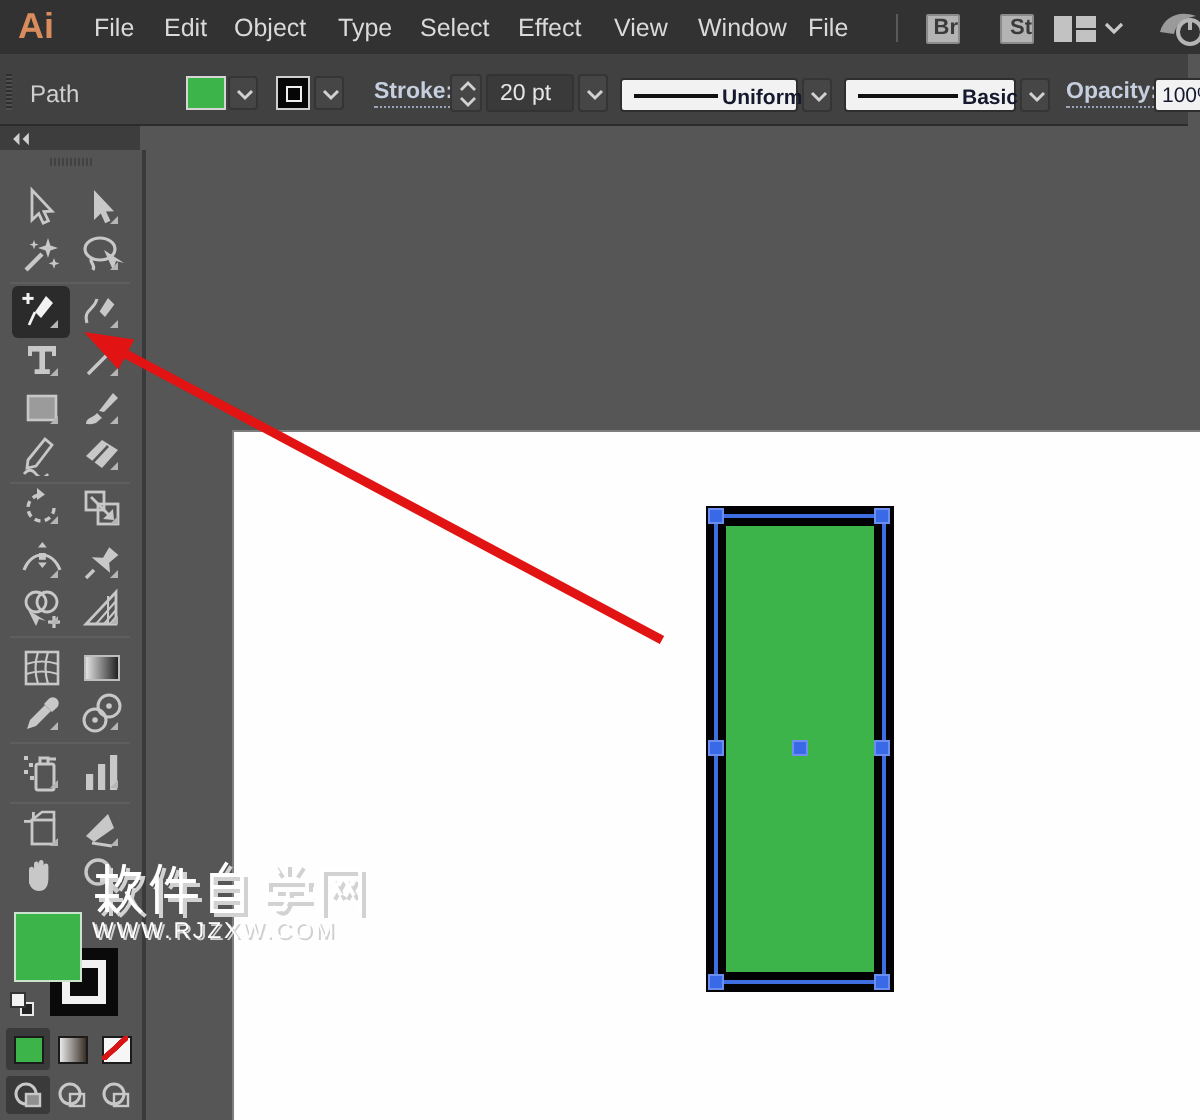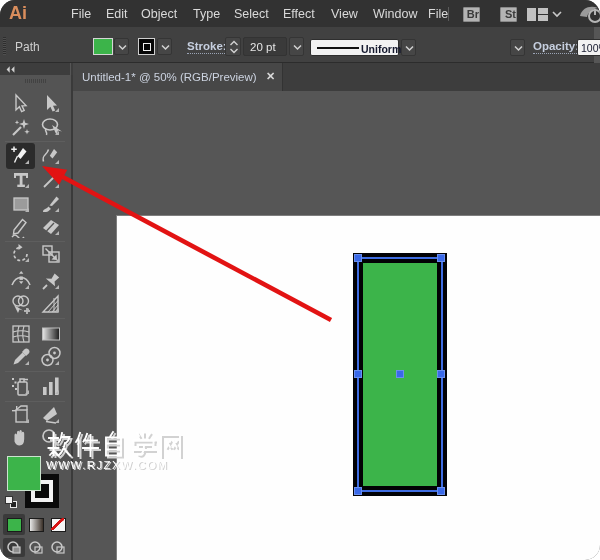--- a/index.html
+++ b/index.html
@@ -1,20 +1,20 @@
 <!DOCTYPE html>
 <html><head><meta charset="utf-8">
 <style>
 html,body{margin:0;padding:0;}
 #app{position:relative;width:600px;height:560px;background:#565656;overflow:hidden;
-  font-family:"Liberation Sans",sans-serif;border-radius:15px;}
+  font-family:"Liberation Sans",sans-serif;}
 #app *{position:absolute;box-sizing:border-box;}
 .menubar{left:0;top:0;width:600px;height:27px;background:#323232;}
 .ai{left:9px;top:3px;font-size:18px;font-weight:bold;color:#d98d5c;letter-spacing:0px;}
-.mi{top:7px;font-size:12.5px;color:#dadada;margin-left:24px;}
+.mi{top:7px;font-size:12.5px;color:#dadada;}
 .msep{left:448px;top:7px;width:1px;height:14px;background:#5a5a5a;}
 .mbtn{top:7px;width:17px;height:15px;background:#b3b3b3;border:1px solid #8a8a8a;
   color:#3a3a3a;font-size:11px;font-weight:bold;text-align:right;line-height:13px;border-radius:1px;}
 .ctrlbar{left:0;top:27px;width:594px;height:36px;background:#414141;border-bottom:1px solid #2c2c2c;}
 .grip1{left:3px;top:10px;width:3px;height:18px;
   background:repeating-linear-gradient(180deg,#2e2e2e 0 1px,#4f4f4f 1px 2px);}
 .pathlbl{left:15px;top:13px;font-size:12px;color:#cfcfcf;}
 .swgreen{left:93px;top:11px;width:20px;height:17px;background:#3cb44a;border:1px solid #d5d5d5;}
 .chbox{background:#464646;border:1px solid #353535;border-radius:2px;color:#d6d6d6;}
 .chev{width:15px;height:17px;}
@@ -110,36 +110,35 @@
       </div>
   <div class="wbox" style="left:310px;width:89px;">
     <span class="wline" style="left:6px;width:42px;"></span>
     <span class="wtxt" style="left:50px;top:2.5px;">Uniform</span>
       </div>
   <div class="chbox chev" style="left:401px;top:12px;">
     <svg width="11" height="9" viewBox="0 0 11 9">
           <path d="M2,2.5 L5.5,6 L9,2.5" stroke="#d2d2d2" stroke-width="1.5" fill="none"></path>
         </svg>
       </div>
+  <div class="wbox" style="left:422px;width:86px;">
+    <span class="wline" style="left:6px;width:50px;"></span>
+    <span class="wtxt" style="left:58px;top:2.5px;">Basic</span>
+      </div>
   <div class="chbox chev" style="left:510px;top:12px;">
     <svg width="11" height="9" viewBox="0 0 11 9">
           <path d="M2,2.5 L5.5,6 L9,2.5" stroke="#d2d2d2" stroke-width="1.5" fill="none"></path>
         </svg>
       </div>
   <div class="lbl" style="left:533px;top:13px;">Opacity:</div>
   <div class="wbox" style="left:577px;width:30px;">
         <span class="wtxt" style="left:3px;top:2px;font-weight:normal;font-size:10.5px;">100%</span>
       </div>
   </div>
 
-  <div class="tabbar">
-      <div class="tab"></div>
-    <div class="tabtxt">Untitled-1* @ 50% (RGB/Preview)</div>
-    <div class="tabx">✕</div>
-    </div>
   <div class="thead">
     <svg class="coll" width="11" height="7" viewBox="0 0 14 8">
       <path d="M6,0 L2,4 L6,8 Z M12,0 L8,4 L12,8 Z" fill="#d0d0d0"></path>
       </svg>
     </div>
 
   <div class="tools">
       <div class="tgrip"></div>
       <div id="icons">
         <div class="pensel"></div>

